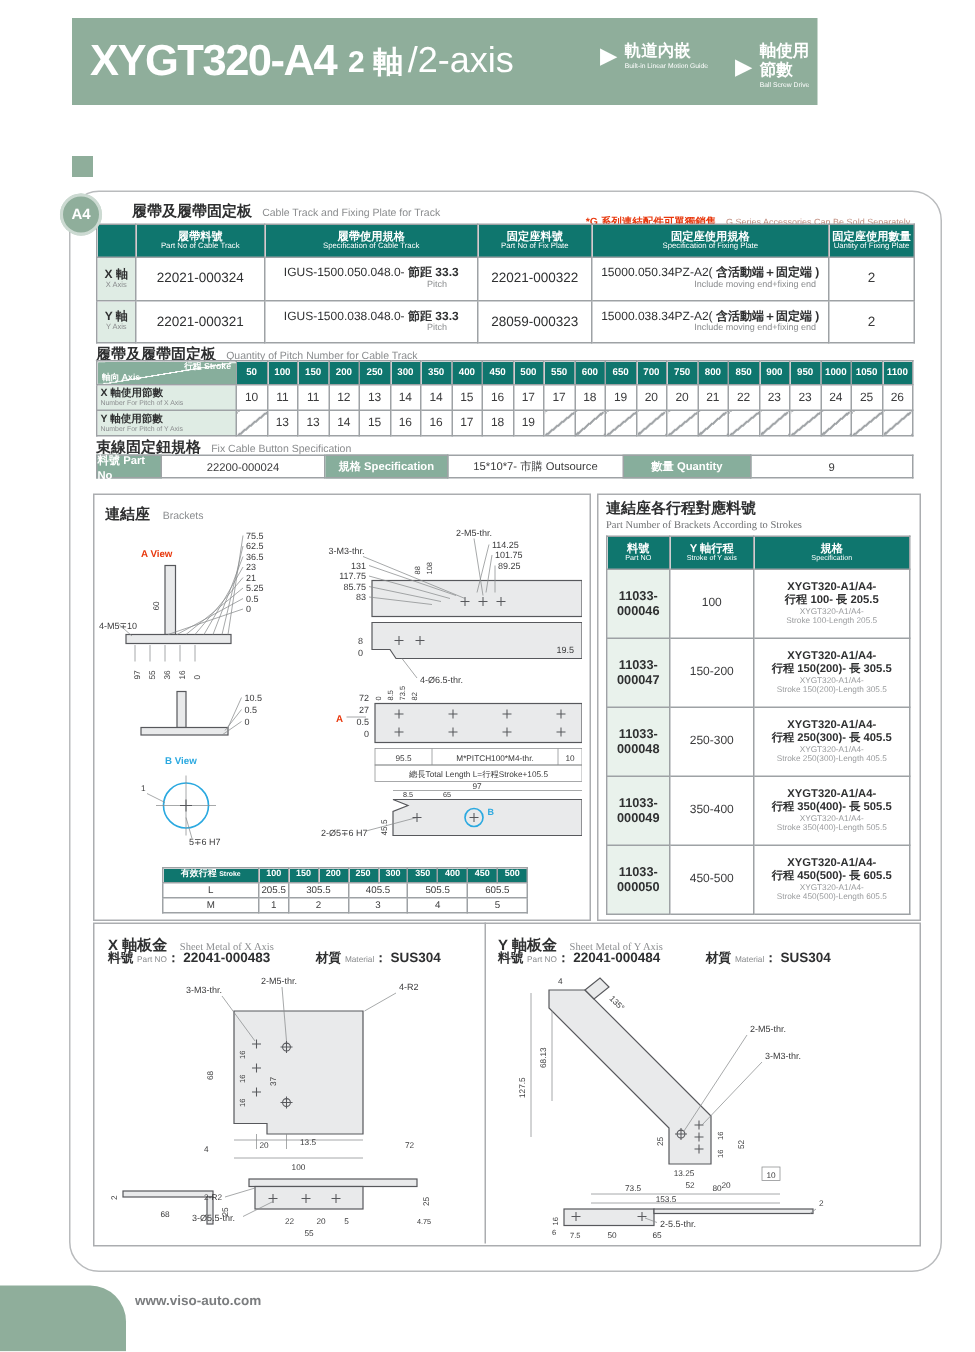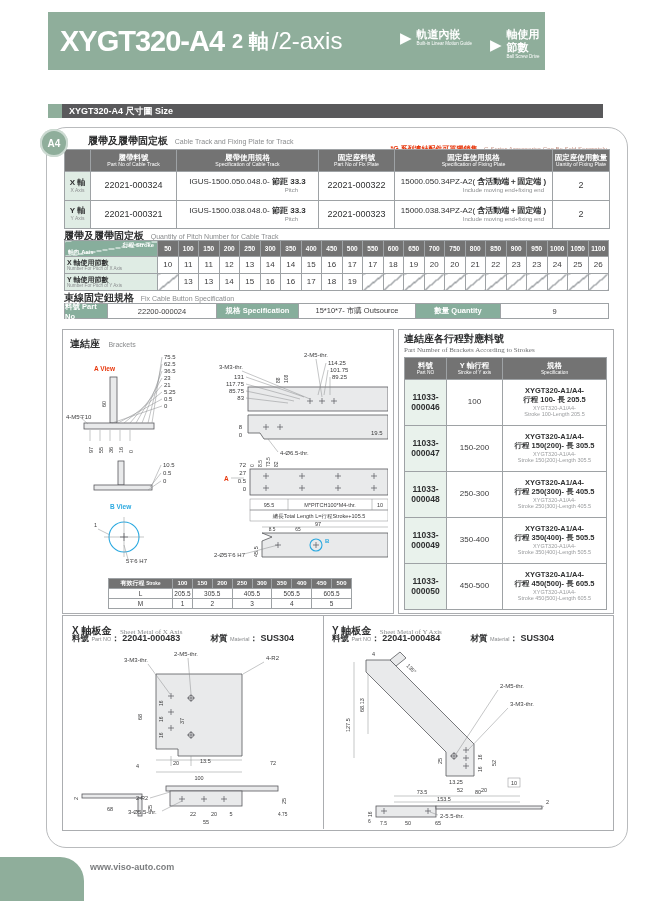--- a/index.html
+++ b/index.html
@@ -26,21 +26,21 @@
             font-size:10px;font-weight:bold;display:flex;align-items:center;justify-content:center;
             box-shadow:inset 0 0 0 2px rgba(255,255,255,.55);z-index:5;}
   .sec-title{font-size:10px;}
   .sec-title .tzh{font-weight:bold;color:#2F3031;}
   .sec-title .ten{font-size:7px;color:#8A8C8E;margin-left:4px;}
   .note .nzh{color:#E8380D;font-weight:bold;font-size:7px;}
   .note .nen{color:#C18D7F;font-size:6px;margin-left:2px;}
   
   table.tbl{border-collapse:collapse;table-layout:fixed;}
   .tbl td{border:1px solid #9EA2A5;text-align:center;vertical-align:middle;padding:0;line-height:1.1;overflow:hidden;}
-  .gh{background:#737373;color:#fff;margin-left:43px;}
+  .gh{background:#0f766e;color:#fff;margin-left:43px;}
   .gh .hzh{font-size:7.5px;font-weight:bold;display:block;}
   .gh .hen{font-size:5.2px;display:block;}
   .lg{background:#DFECE4;}
   .lgp{background:#E9F2EC;}
   .axcell .azh{font-size:8px;font-weight:bold;display:block;color:#2F3031;}
   .axcell .aen{font-size:5px;color:#8A8C8E;display:block;}
   .pno{font-size:9px;color:#2F3031;}
   .spec1{font-size:8px;color:#2F3031;}
   .specb{font-weight:bold;}
   .spec2{font-size:6px;color:#8A8C8E;text-align:right;padding-right:20px;}
@@ -110,21 +110,20 @@
     <div class="badge" style="left:442px;">
       <span class="tri">▶</span>
       <span class="bt">
         <span class="bzh">軸使用節數</span>
         <span class="ben">Ball Screw Drive</span>
       </span>
     </div>
   </div>
 
   <div class="abs sec-sq"></div>
-  <div class="abs sec-bar">XYGT320-A4 尺寸圖 Size</div>
 
   <div class="abs container"></div>
   <div class="abs a4-badge">A4</div>
 
   <div class="abs sec-title" style="left:88px;top:134px;">
     <span class="tzh">履帶及履帶固定板</span>
     <span class="ten">Cable Track and Fixing Plate for Track</span>
   </div>
   <div class="abs note" style="left:0;top:137px;width:608px;text-align:right;">
     <span class="nzh">*G 系列連結配件可單獨銷售</span>
@@ -184,21 +183,21 @@
     <tr style="height:28px;">
       <td class="lg axcell">
             <span class="azh">Y 軸</span>
             <span class="aen">Y Axis</span>
           </td>
       <td class="pno">22021-000321</td>
       <td>
         <div class="spec1"><span>IGUS-1500.038.048.0-</span> <span class="specb">節距 33.3</span></div>
         <div class="spec2">Pitch</div>
       </td>
-      <td class="pno">22021-000323</td>
+      <td class="pno">28059-000323</td>
       <td>
         <div class="spec1"><span>15000.038.34PZ-A2(</span> <span class="specb">含活動端＋固定端 )</span></div>
         <div class="spec2" style="padding-right:8px;">Include moving end+fixing end</div>
       </td>
       <td class="qty">2</td>
     </tr>
   </tbody>
     </table>
 
   <div class="abs sec-title" style="left:64px;top:229px;">

